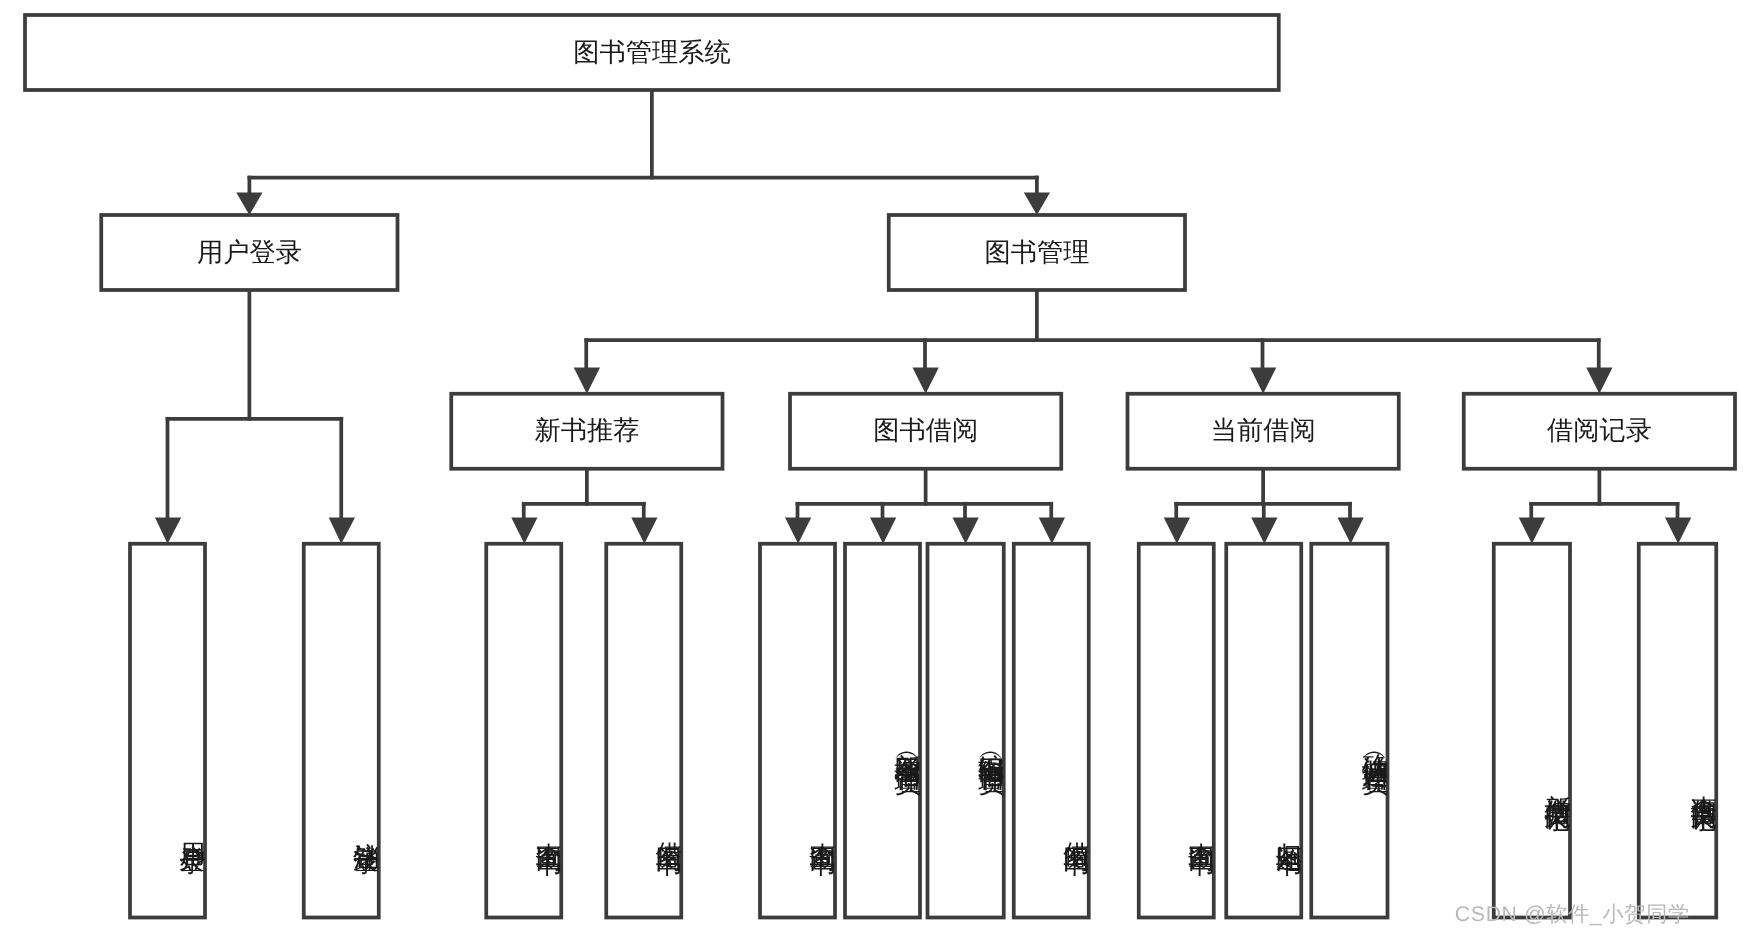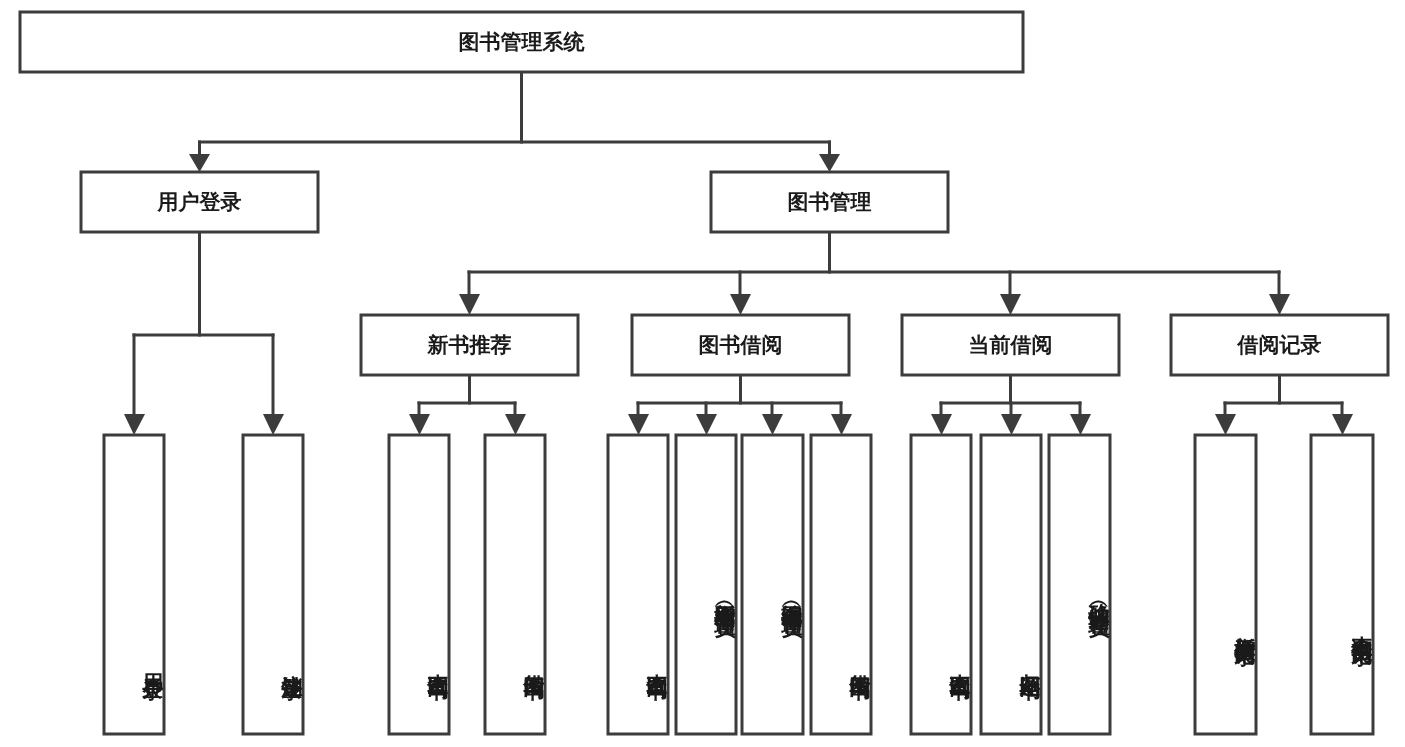--- a/index.html
+++ b/index.html
@@ -10,21 +10,20 @@
   body {
     width: 1405px;
     height: 747px;
     font-family: "Liberation Sans", "DejaVu Sans", sans-serif;
     overflow: hidden;
   }
   #diagram-root {
     position: relative;
     width: 1360px;
     height: 747px;
-    font-weight: bold;
   }
   svg#tree-svg {
     position: absolute;
     top: 0; left: 0;
     width: 1405px;
     height: 747px;
   }
   .node-box {
     fill: #ffffff;
     stroke: #3c3c3c;
@@ -220,13 +219,14 @@
   <div class="node-label-v" style="left:742px; top:435px; width:61px; height:299px; padding-top:10px;">编辑图书（管理员）</div>
   <div class="node-label-v" style="left:811px; top:435px; width:60px; height:299px; padding-top:76px;">借阅图书</div>
 
   <div class="node-label-v" style="left:911px; top:435px; width:60px; height:299px; padding-top:76px;">查询图书</div>
   <div class="node-label-v" style="left:981px; top:435px; width:60px; height:299px; padding-top:76px;">归还图书</div>
   <div class="node-label-v" style="left:1049px; top:435px; width:61px; height:299px; padding-top:10px;">确认归还（管理员）</div>
 
   <div class="node-label-v" style="left:1195px; top:435px; width:61px; height:299px; padding-top:40px;">新增借阅记录</div>
   <div class="node-label-v" style="left:1311px; top:435px; width:62px; height:299px; padding-top:40px;">查询借阅记录</div>
 
+  <div class="watermark">CSDN @软件_小贺同学</div>
 </div>
 
 </body></html>

